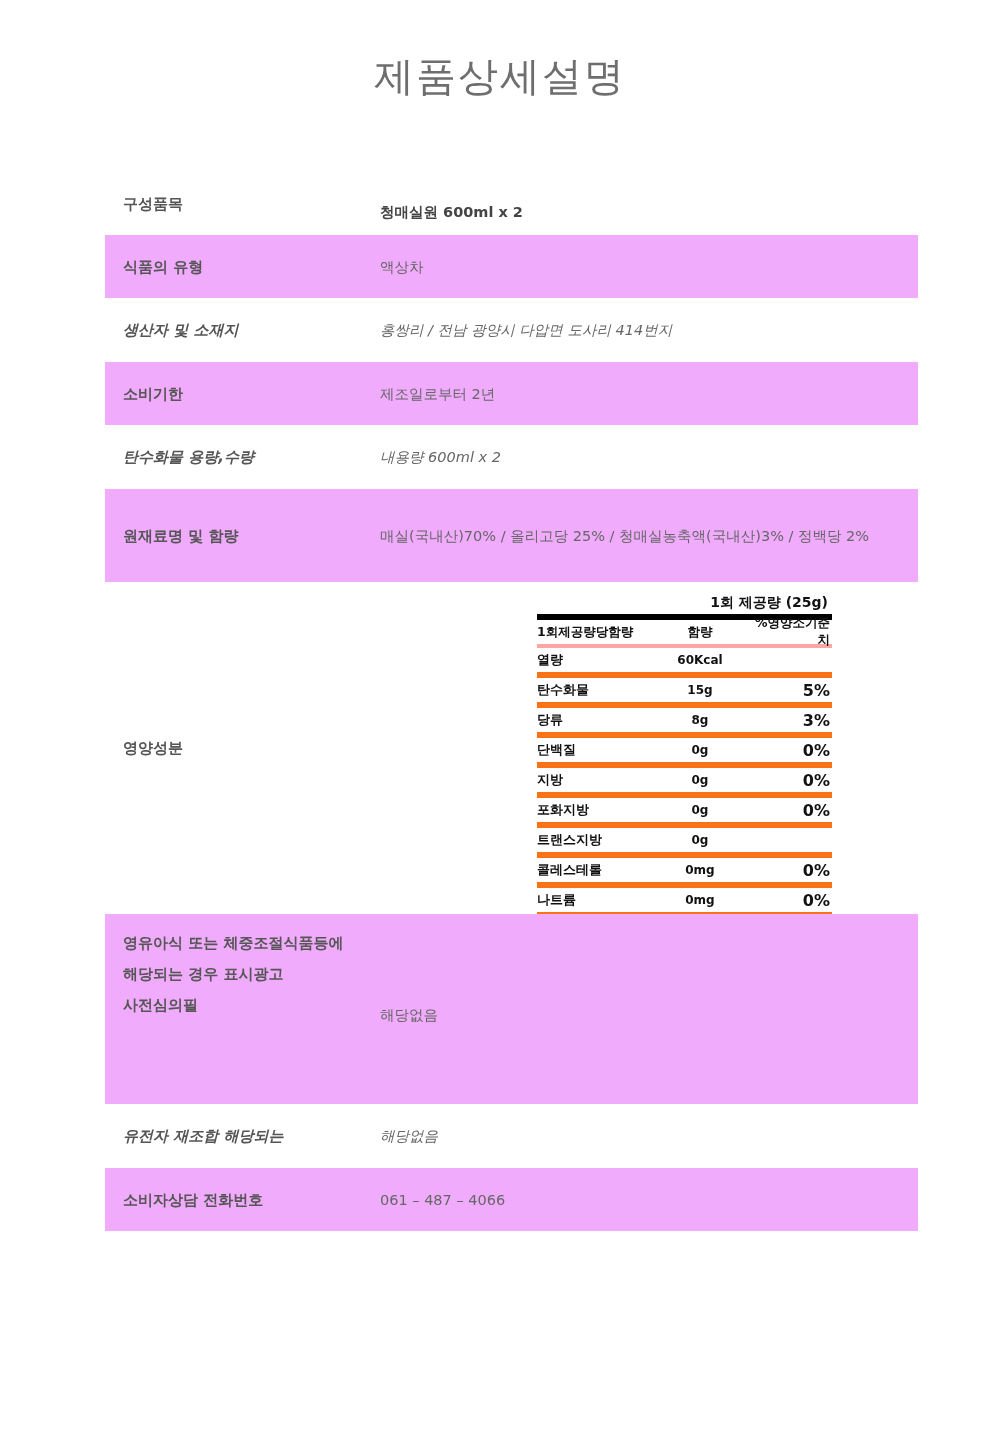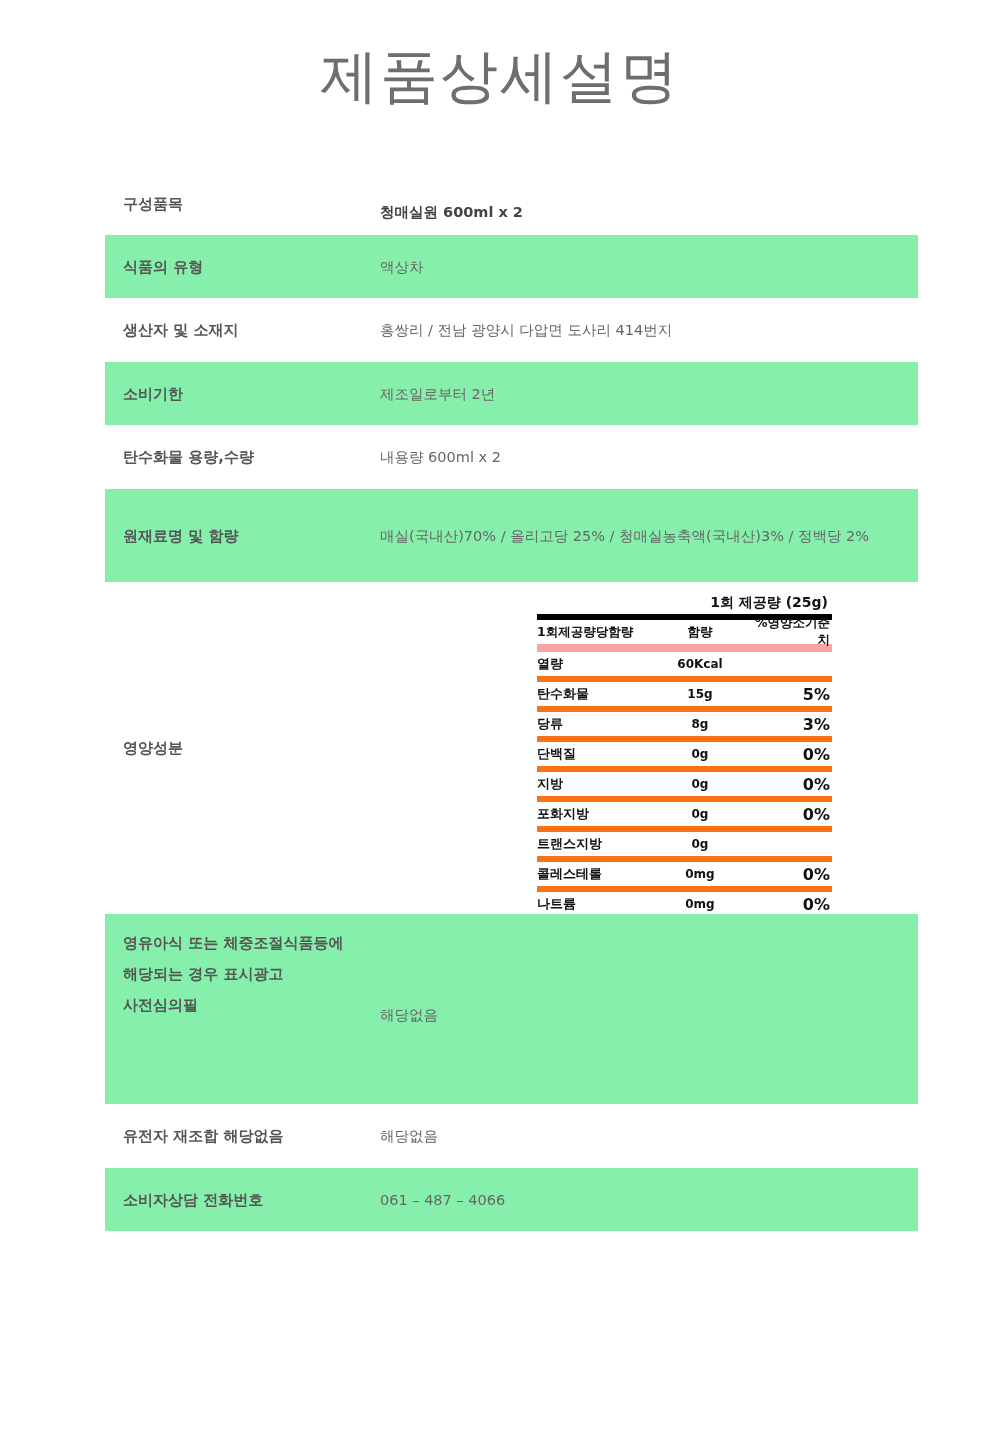--- a/index.html
+++ b/index.html
@@ -1,32 +1,32 @@
 <!DOCTYPE html>
 <html><head>
 <meta charset="utf-8">
 <style>
   html, body { margin:0; padding:0; background:#ffffff; }
   body { width:1000px; height:1454px; position:relative; font-family:"DejaVu Sans","Liberation Sans",sans-serif; color:#555; overflow:hidden; }
-  .title { position:absolute; top:36px; left:0; width:1000px; text-align:center; font-family:"DejaVu Serif","Liberation Serif",serif; font-size:58px; color:#6e6e6e; letter-spacing:2px; line-height:80px; }
+  .title { position:absolute; top:36px; left:0; width:1000px; text-align:center; font-family:"DejaVu Serif","Liberation Serif",serif; font-size:40px; color:#6e6e6e; letter-spacing:2px; line-height:80px; }
   .spec-table { position:absolute; left:105px; top:172px; width:813px; }
   .row { position:relative; display:flex; align-items:center; width:100%; }
-  .row.gray { background:#86efac; }
+  .row.gray { background:#f0abfc; }
   .row .label { width:275px; padding-left:18px; font-size:15px; font-weight:bold; color:#555; line-height:30px; box-sizing:border-box; }
   .row .value { flex:1; font-size:14.5px; color:#666; line-height:30px; padding-right:20px; }
   .row .value.bold { font-weight:bold; color:#444;margin-top:16px; }
-  .h63 { height:63px; } .h64 { height:64px; }
+  .h63 { height:63px; } .h64 { height:64px;font-style:italic; }
   .h93 { height:93px; }
   .h332 { height:332px; }
   .h190 { height:190px; }
   .nut { position:absolute; left:408px; top:8px; width:295px; font-family:"DejaVu Sans",sans-serif; color:#111;margin-left:24px; }
   .nut .serving { text-align:right; font-size:14px; font-weight:bold; padding-right:4px; line-height:24px; }
   .nut .thick { height:6px; background:#000; }
   .nut .hdr, .nut .nrow { display:flex; align-items:center; border-bottom:6px solid #f97316; height:24px; font-size:13px; font-weight:bold; }
-  .nut .hdr { font-size:12.5px; border-bottom:8px solid #fca5a5; }
+  .nut .hdr { font-size:12.5px; border-bottom:4px solid #fca5a5; }
   .nut .c1 { width:118px; }
   .nut .c2 { width:90px; text-align:center; font-size:12px; }
   .nut .c3 { flex:1; text-align:right; font-size:16px; padding-right:2px; }
   .nut .hdr .c2, .nut .hdr .c3 { font-size:12.5px; }
   .multi .label { line-height:31px; align-self:flex-start; padding-top:14px; }
 </style>
 </head>
 <body>
 
 <div class="title">제품상세설명</div>
@@ -116,20 +116,20 @@
   </div>
   <div class="row gray h190 multi">
     <div class="label">
       <div>영유아식 또는 체중조절식품등에</div>
       <div>해당되는 경우 표시광고</div>
       <div>사전심의필</div>
     </div>
     <div class="value" style="margin-top:12px;">해당없음</div>
   </div>
   <div class="row h64">
-    <div class="label">유전자 재조합 해당없음</div>
+    <div class="label">유전자 재조합 해당되는</div>
     <div class="value">해당없음</div>
   </div>
   <div class="row gray h63">
     <div class="label">소비자상담 전화번호</div>
     <div class="value">061 – 487 – 4066</div>
   </div>
 </div>
 
 </body></html>

